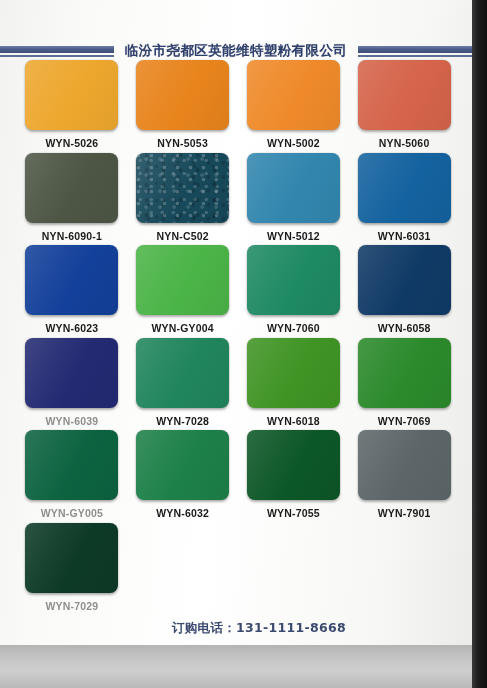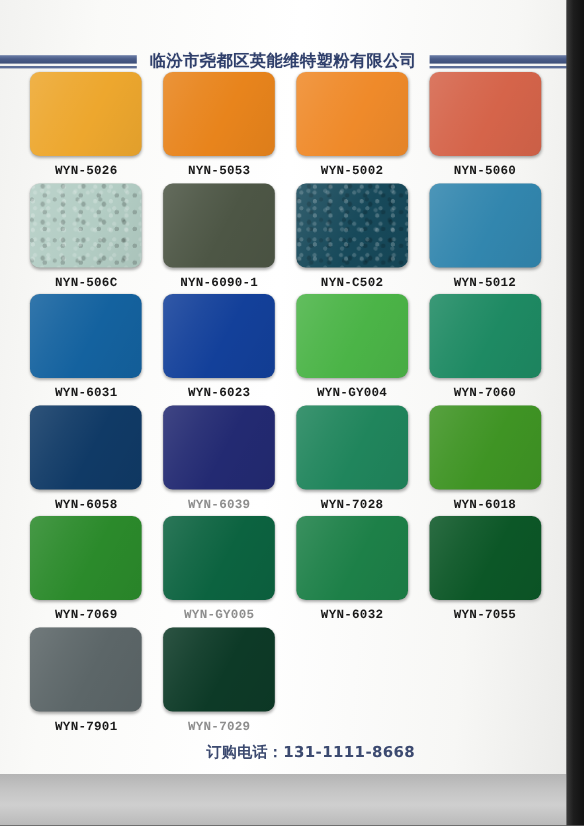--- a/index.html
+++ b/index.html
@@ -143,21 +143,21 @@
       radial-gradient(circle at 38% 58%, rgba(255,255,255,0.18) 0 1.4px, transparent 2px),
       radial-gradient(circle at 82% 70%, rgba(0,0,0,0.18) 0 1.7px, transparent 2.1px),
       radial-gradient(circle at 8% 78%, rgba(0,0,0,0.16) 0 1.5px, transparent 2px),
       radial-gradient(circle at 72% 38%, rgba(255,255,255,0.15) 0 1.5px, transparent 2px);
     background-size: 13px 12px, 17px 15px, 11px 13px, 15px 14px, 19px 17px, 14px 16px;
     pointer-events: none;
   }
 
   .chip-label {
     margin-top: 7px;
-    font-family: Liberation Mono, monospace;
+    font-family: Liberation Sans, sans-serif;
     font-size: 10.5px;
     font-weight: 700;
     color: #1a1a1a;
     letter-spacing: 0.2px;
     white-space: nowrap;
   }
   .chip-label.faded { color: #8e8e8e; text-align: center; }
 
   
   #footer {
@@ -210,24 +210,20 @@
         </div>
         <div class="cell">
           <div class="chip" style="background: rgb(239, 138, 42);"></div>
           <div class="chip-label">WYN-5002</div>
         </div>
         <div class="cell">
           <div class="chip" style="background: rgb(213, 100, 74);"></div>
           <div class="chip-label">NYN-5060</div>
         </div>
         <div class="cell">
-          <div class="chip textured" style="background: rgb(179, 205, 196);"></div>
-          <div class="chip-label">NYN-506C</div>
-        </div>
-        <div class="cell">
           <div class="chip" style="background: rgb(77, 86, 69);"></div>
           <div class="chip-label">NYN-6090-1</div>
         </div>
         <div class="cell">
           <div class="chip textured" style="background: rgb(23, 73, 90);"></div>
           <div class="chip-label">NYN-C502</div>
         </div>
         <div class="cell">
           <div class="chip" style="background: rgb(50, 134, 174);"></div>
           <div class="chip-label">WYN-5012</div>

